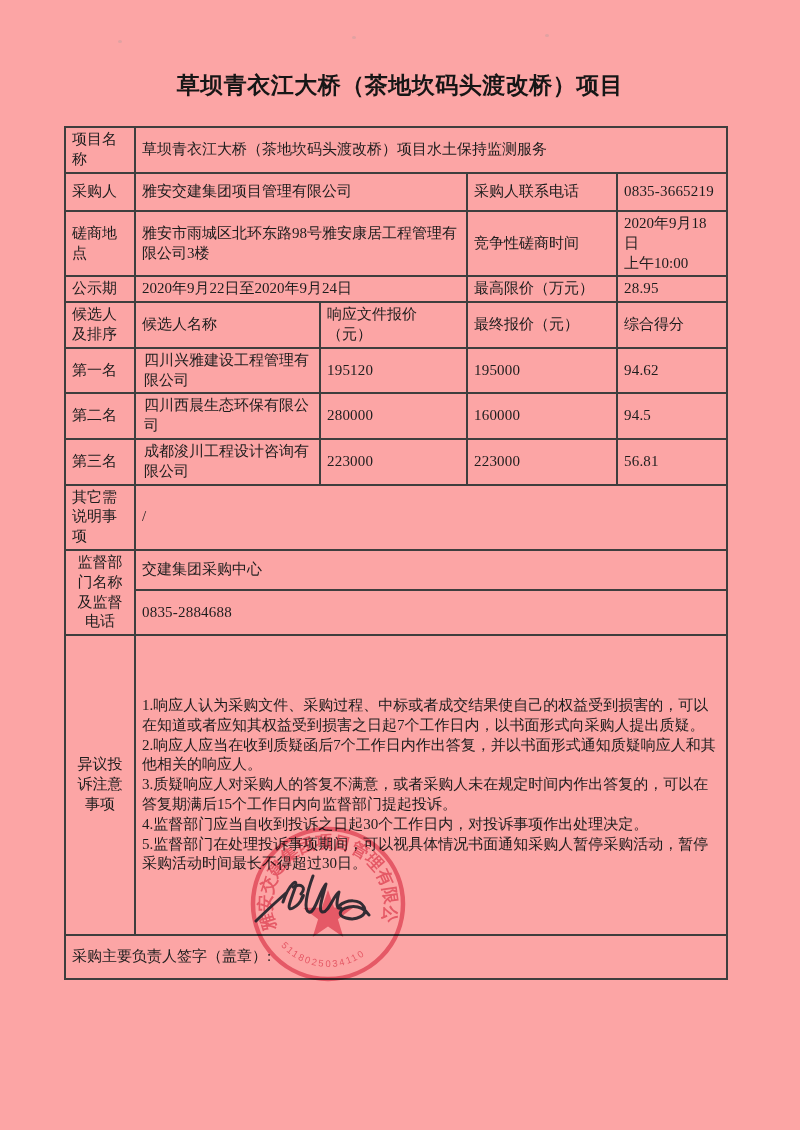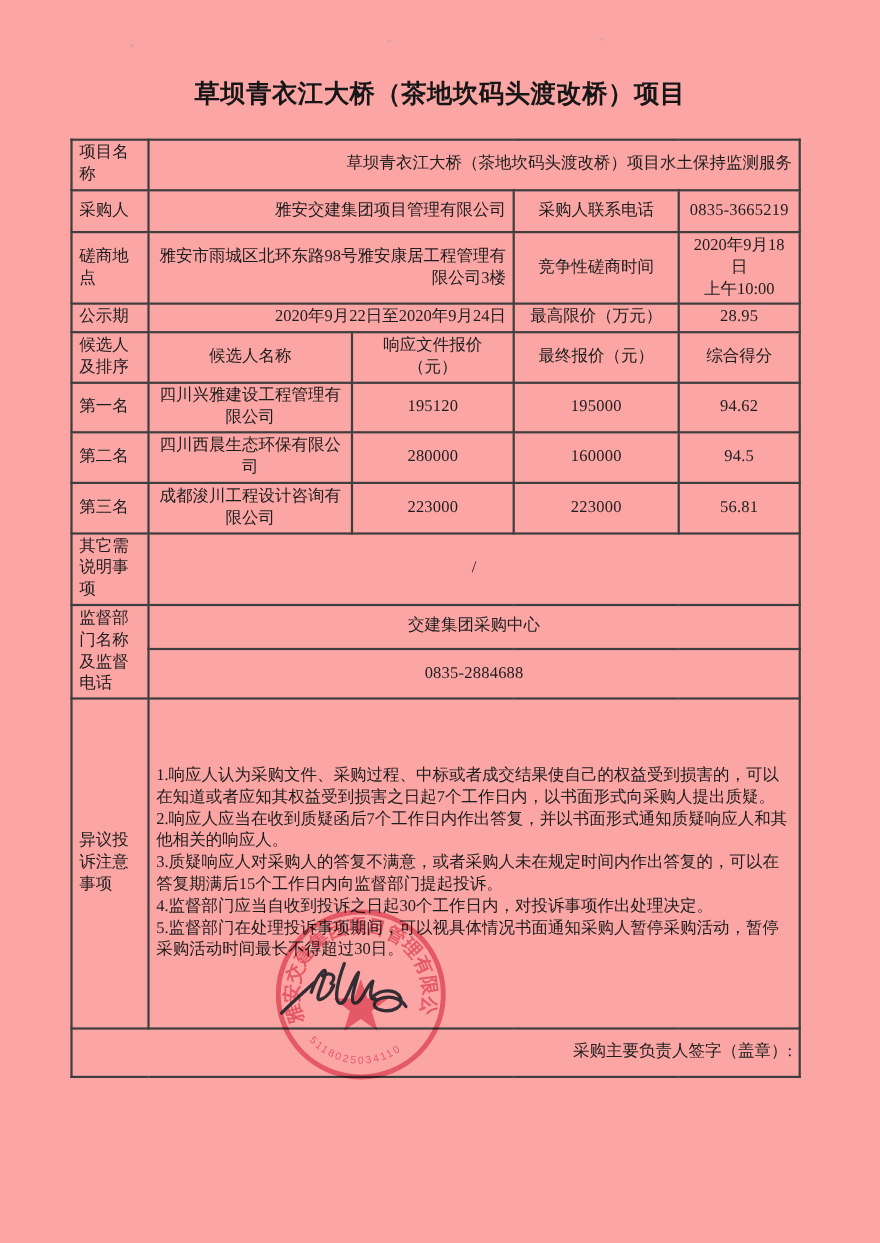--- a/index.html
+++ b/index.html
@@ -15,23 +15,23 @@
   }
   table.doc{
     position:absolute;left:64px;top:126px;width:664px;
     border-collapse:collapse;table-layout:fixed;
   }
   table.doc td{
     border:2px solid #3e3e3e;font-size:15px;line-height:1.32;
     padding:2px 6px;vertical-align:middle;word-break:break-all;
   }
   td.lbl{padding:2px 4px;text-align:left;margin-left:31px;}
-  td.lblc{padding:2px 2px;}
-  .c{text-align:center;}
-  .l{text-align:right;}
+  td.lblc{padding:2px 2px;text-align:center;}
+  .c{}
+  .l{text-align:left;}
   td.obj{padding:8px 10px 8px 8px;font-size:14.5px;line-height:19px;}
   .num{letter-spacing:0.2px;}
   .speck{position:absolute;width:4px;height:3px;background:#9a9a9a;opacity:.28;border-radius:50%;}
   .sig{position:absolute;left:253px;top:866px;width:124px;height:62px;z-index:6;}
   .seal{position:absolute;left:248px;top:824px;width:160px;height:164px;z-index:5;
         mix-blend-mode:multiply;opacity:.88;filter:blur(0.35px);}
   .seal text{font-family:"Liberation Sans", sans-serif;}
 </style>
 </head>
 <body>

